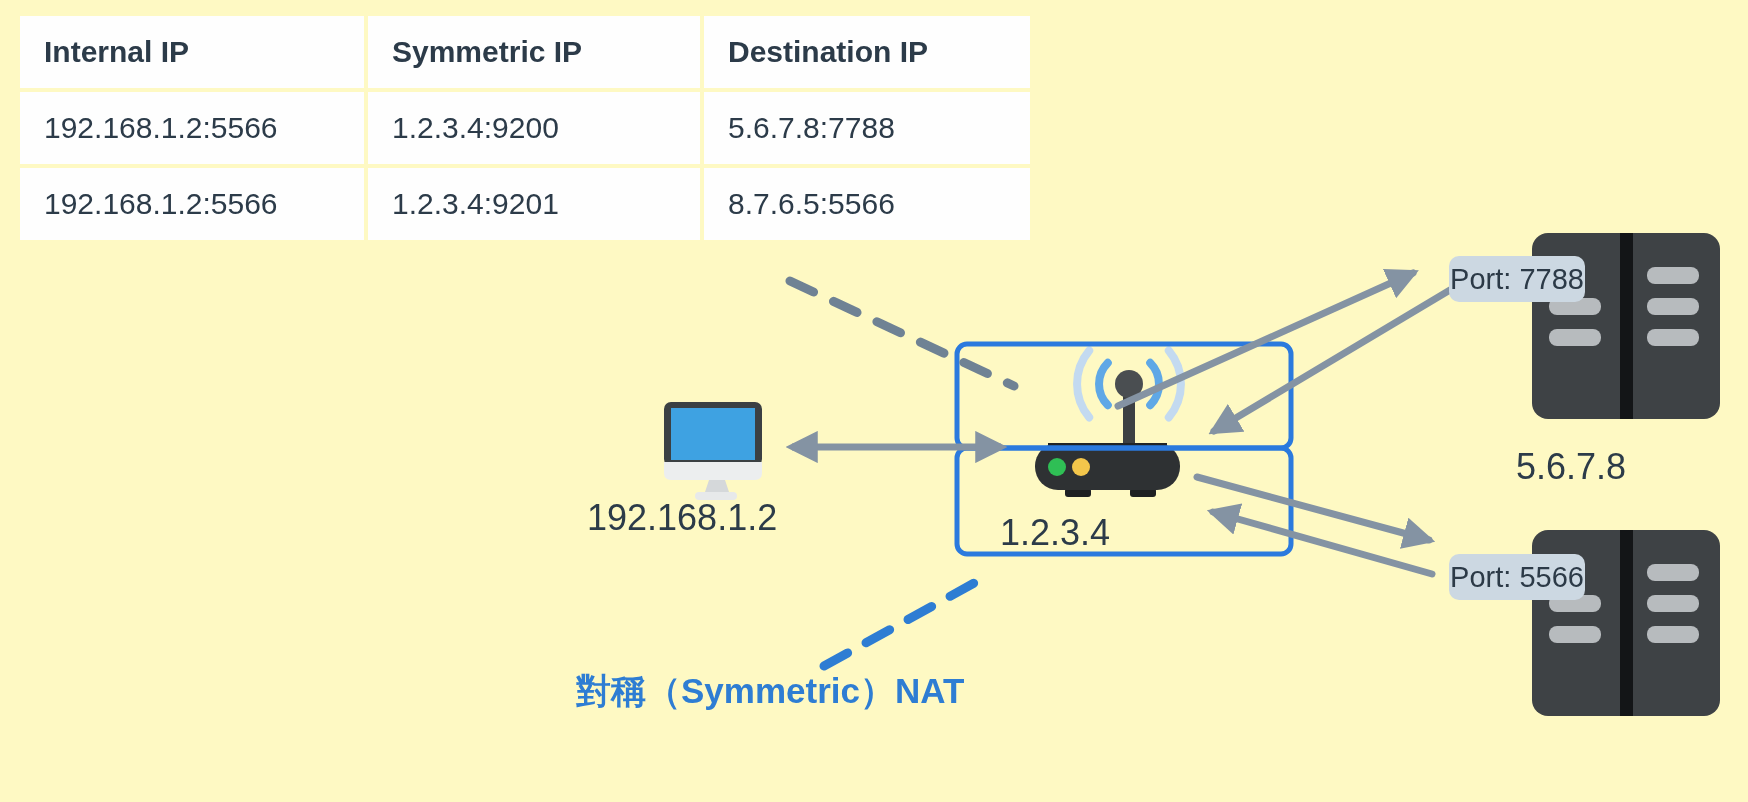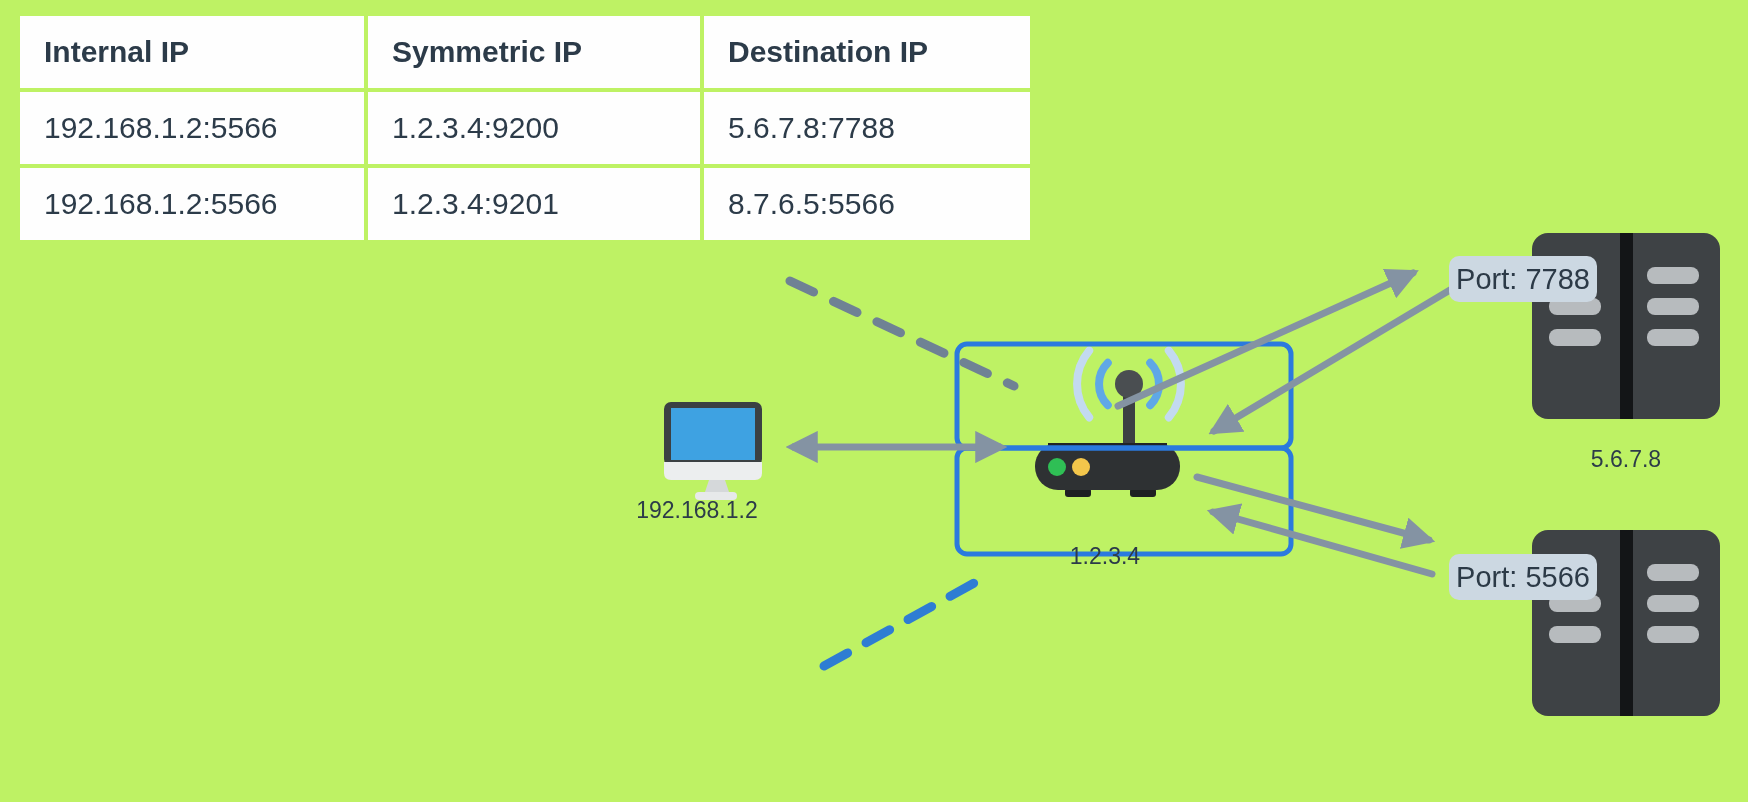--- a/index.html
+++ b/index.html
@@ -2,43 +2,43 @@
 <html><head>
 <meta charset="utf-8">
 <style>
   html,body{margin:0;padding:0;}
   body{
     width:1748px;height:802px;
     font-family:"Liberation Sans","DejaVu Sans",sans-serif;
     background:#edf1f4;
     overflow:hidden;
   }
-  .stage{position:relative;width:1748px;height:802px;background:#bef264;}
+  .stage{position:relative;width:1748px;height:802px;background:#fef9c3;}
 
   
   table.nat-table{
     position:absolute;left:16px;top:12px;
     border-collapse:separate;border-spacing:4px 4px;
   }
   .nat-table th,.nat-table td{
     background:#fefefe;
     color:#2c3b49;
     font-size:30px;
     text-align:left;
     padding:0 10px 0 24px;
     height:72px;
     white-space:nowrap;
   }
   .nat-table th{font-weight:bold;}
   .iplabel{
-    position:absolute;width:220px;text-align:center;
-    color:#2c3b49;font-size:23px;white-space:nowrap;
+    position:absolute;width:220px;
+    color:#2c3b49;font-size:36px;white-space:nowrap;
   }
   .badge{
-    position:absolute;width:148px;height:46px;line-height:46px;
+    position:absolute;width:136px;height:46px;line-height:46px;
     background:#ccd8e2;border-radius:10px;
     color:#2c3a47;font-size:29px;text-align:center;
     z-index:7;white-space:nowrap;
   }
   .caption{
     position:absolute;left:576px;top:668px;
     color:#2e7dd3;font-size:35px;font-weight:600;
     white-space:nowrap;z-index:6;
   }
   .icon-svg{position:absolute;z-index:3;}
@@ -141,17 +141,18 @@
     <line x1="1432" y1="574" x2="1213" y2="512" stroke="#8493a3" stroke-width="7" stroke-linecap="round" marker-end="url(#ah)"></line>
 
     <line x1="790" y1="281" x2="1014" y2="386" stroke="#6f8294" stroke-width="9" stroke-linecap="round" stroke-dasharray="26 22"></line>
     <line x1="824" y1="666" x2="985" y2="577" stroke="#2e7dd3" stroke-width="9" stroke-linecap="round" stroke-dasharray="27 21"></line>
   </svg>
 
   <div class="badge" style="left:1449px;top:256px;">Port: 7788</div>
   <div class="badge" style="left:1449px;top:554px;text-align:center;">Port: 5566</div>
 
   <div class="iplabel lbl" style="left:587px;top:497px;">192.168.1.2</div>
-  <div class="iplabel lbl" style="left:1000px;top:512px;width:210px;margin-top:31px;">1.2.3.4</div>
+  <div class="iplabel lbl" style="left:1000px;top:512px;width:210px;">1.2.3.4</div>
   <div class="iplabel lbl" style="left:1516px;top:446px;">5.6.7.8</div>
 
+  <div class="caption">對稱（Symmetric）NAT</div>
 
 </div>
 
 </body></html>

